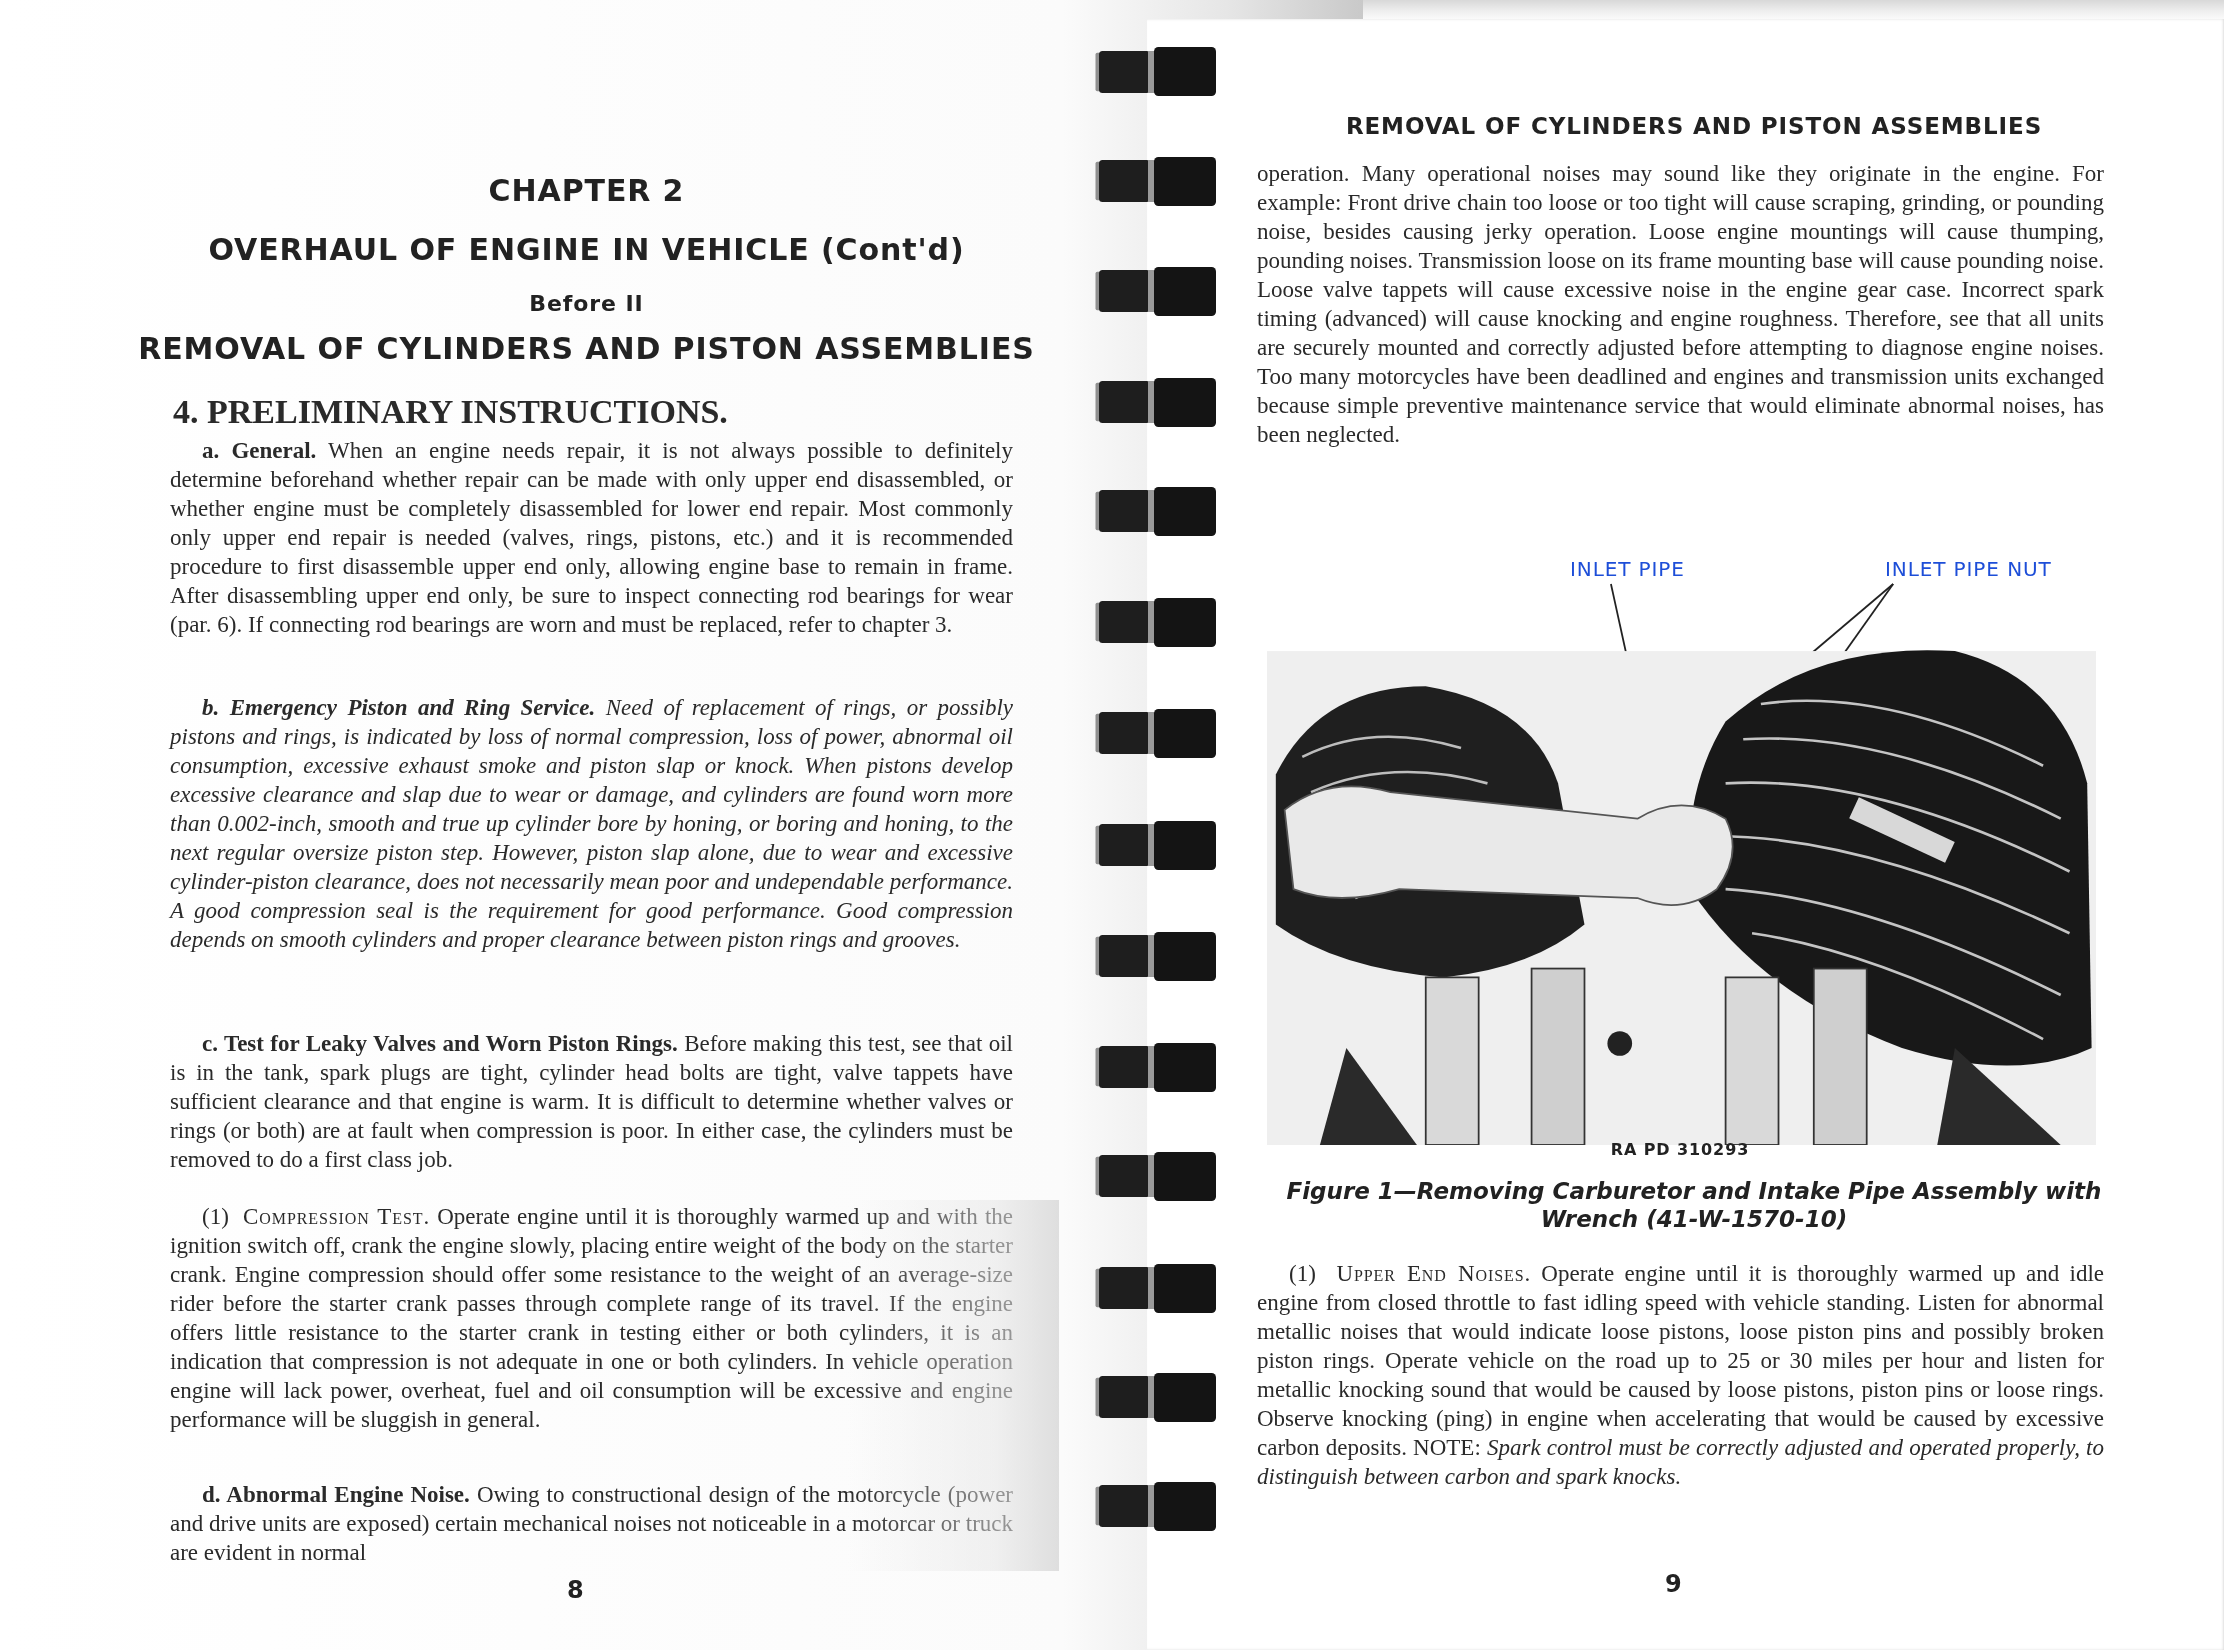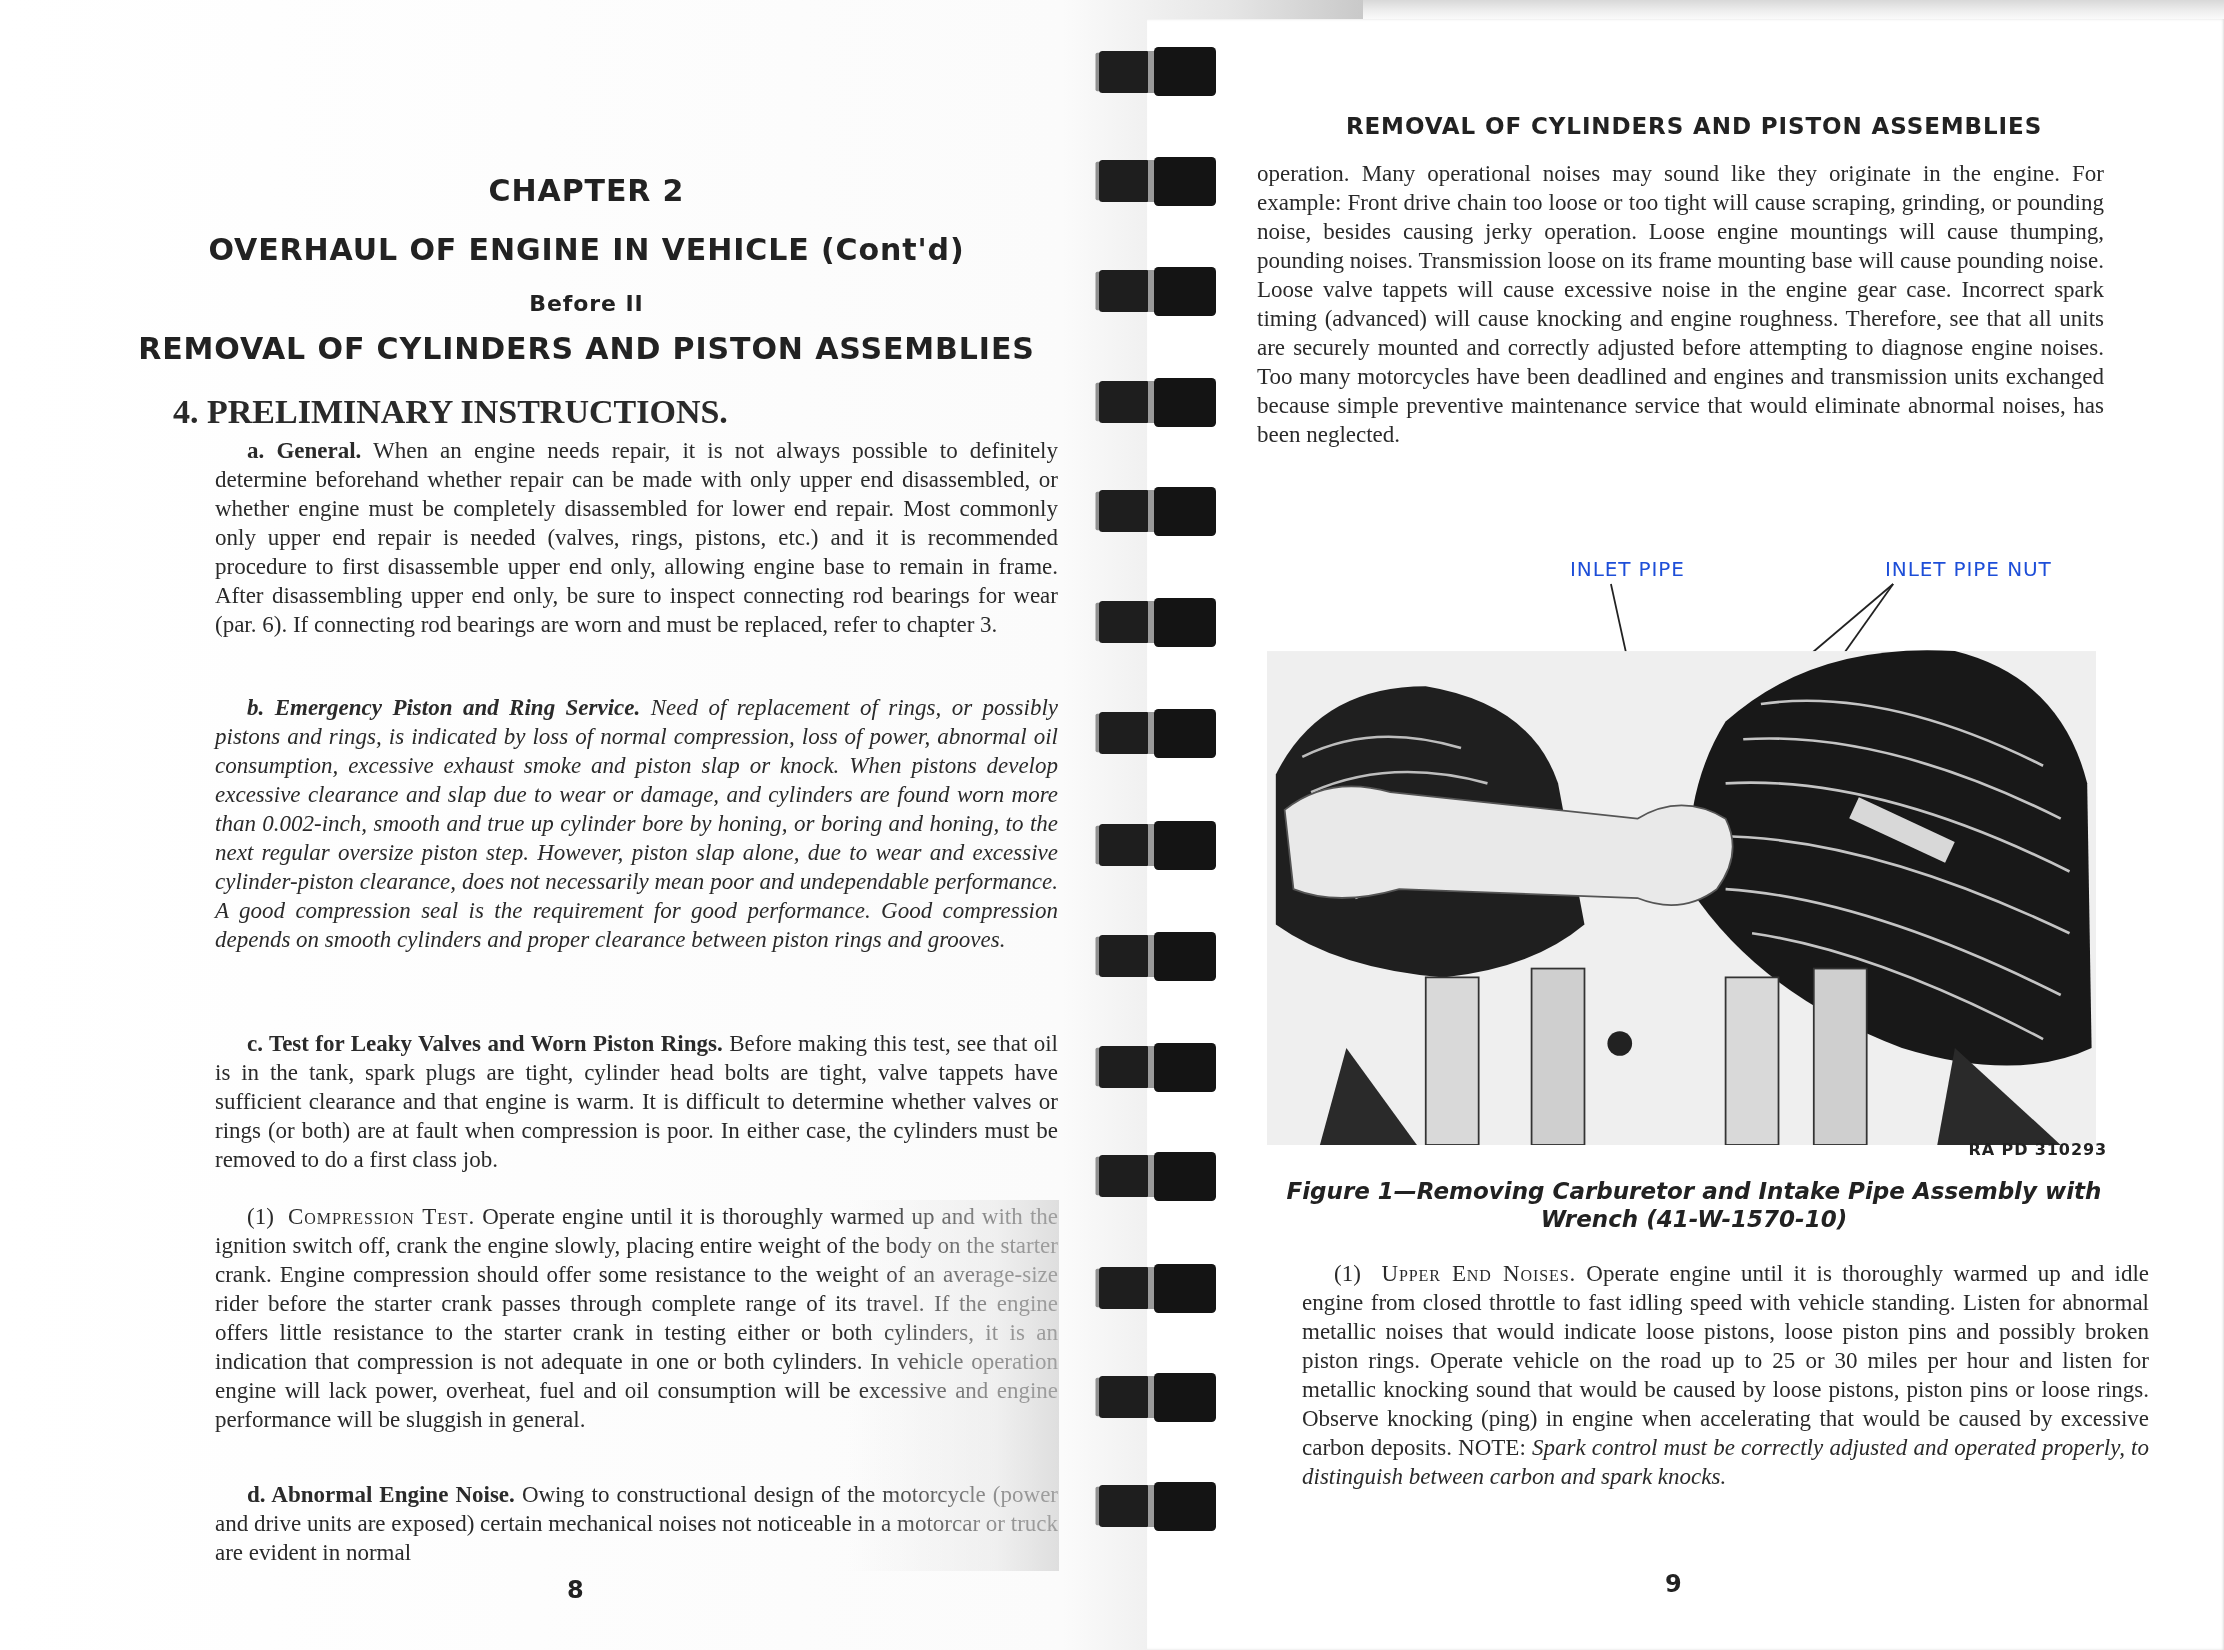--- a/index.html
+++ b/index.html
@@ -19,21 +19,21 @@
   .chapter { position:absolute; left:0; width:1173px; text-align:center; font-weight:bold; letter-spacing:0.9px; }
   .h-chapter { top:173px; font-size:30px; }
   .h-title { top:232px; font-size:30px; }
   .h-section { top:291px; font-size:22px; font-weight:bold; }
   .h-removal { top:331px; font-size:30px; }
 
   .para-heading { position:absolute; left:173px; top:393px; font-size:34px; font-weight:bold; }
 
   .body-text { position:absolute; font-size:23px; line-height:29px; text-align:justify; }
   .left-col { left:170px; width:843px; }
-  .indent { text-indent:32px;margin-left:45px; }
+  .indent { text-indent:32px; }
   .runin { font-weight:bold; }
   .smallcaps { font-variant:small-caps; letter-spacing:0.9px; }
 
   .p-a { top:436px; }
   .p-b { top:693px;font-style:italic; }
   .p-c { top:1029px; }
   .p-c1 { top:1202px; }
   .p-d { top:1480px; }
 
   .page-number { position:absolute; font-size:24px; font-weight:bold; }
@@ -58,21 +58,21 @@
   .p-r1 { top:159px; }
   .p-r2 { top:1259px; }
   .note-label { font-style:normal; }
   .note-text { font-style:italic; }
 
   
   .figure { position:absolute; left:1267px; top:554px; width:829px; height:591px; }
   .fig-label { position:absolute; font-size:20px; letter-spacing:0.9px; color:#1d4ed8; }
   .fig-label-1 { left:303px; top:2.6px; }
   .fig-label-2 { left:618px; top:2.6px; }
-  .fig-id { position:absolute; left:1253px; top:1140px; width:854px; text-align:right; font-size:16px; font-weight:bold; letter-spacing:0.9px; }
+  .fig-id { position:absolute; left:1253px; top:1140px; width:854px; text-align:center; font-size:16px; font-weight:bold; letter-spacing:0.9px; }
   .caption { position:absolute; left:1253px; top:1177px; width:882px; text-align:center; font-size:23px; font-weight:bold; font-style:italic; line-height:28px; }
 </style>
 </head>
 <body>
 
 <div class="spread">
   <div class="top-edge"></div>
 
   <div class="page-left">
     <div class="chapter sans h-chapter">CHAPTER 2</div>

